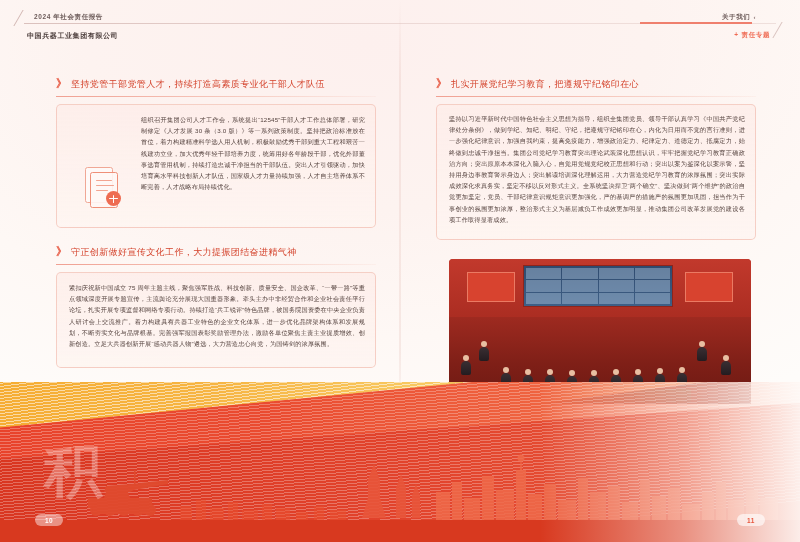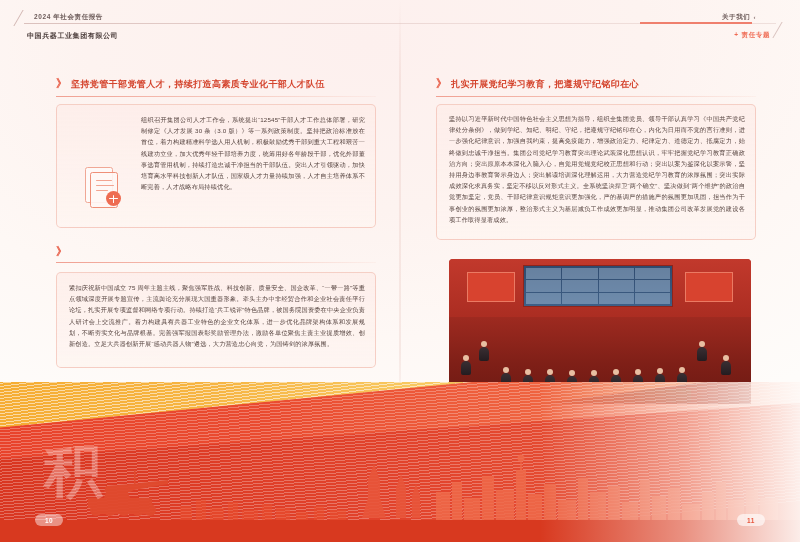--- a/index.html
+++ b/index.html
@@ -64,21 +64,21 @@
   .hdr-r2 .plus { margin-right: 3px; }
 
   
   .sec { position: absolute; }
   .sec-head { display: flex; align-items: baseline; gap: 6px; }
   .chev-icon {
     color: #e8604a; font-size: 11px; font-weight: 700;
     line-height: 1; letter-spacing: -2px; flex: 0 0 auto; transform: translateY(0px);
   }
   .sec-title {
-    font-size: 9px; font-weight: 700; color: #d4432c; letter-spacing: 0.4px;
+    font-size: 9px; font-weight: 400; color: #d4432c; letter-spacing: 0.4px;
     white-space: nowrap;
   }
   .sec-underline {
     margin-top: 5px; height: 1px;
     background: linear-gradient(90deg, #f0a092 0%, #f6c9be 55%, rgba(246,201,190,0.15) 100%);
   }
 
   
   .card {
     position: absolute;
@@ -245,20 +245,21 @@
         <div class="doc-line" style="left:5px; top:17px; width:12px;"></div>
       </div>
       <div class="doc-badge"></div>
     </div>
     <p style="position:absolute; left:84px; top:9px; width:224px;">组织召开集团公司人才工作会，系统提出“12545”干部人才工作总体部署，研究制修定《人才发展 30 条（3.0 版）》等一系列政策制度。坚持把政治标准放在首位，着力构建精准科学选人用人机制，积极鼓励优秀干部到重大工程和艰苦一线建功立业，加大优秀年轻干部培养力度，统筹用好各年龄段干部，优化外部董事选育管用机制，持续打造忠诚干净担当的干部队伍。突出人才引领驱动，加快培育高水平科技创新人才队伍，国家级人才力量持续加强，人才自主培养体系不断完善，人才战略布局持续优化。</p>
   </div>
 
   <div class="sec" style="left:56px; top:246px; width:320px;">
     <div class="sec-head">
       <span class="chev-icon">》</span>
+      <span class="sec-title">守正创新做好宣传文化工作，大力提振团结奋进精气神</span>
     </div>
     <div class="sec-underline"></div>
   </div>
 
   <div class="card" style="left:56px; top:272px; width:320px; height:96px;">
     <p style="position:absolute; left:12px; top:9px; width:296px;">紧扣庆祝新中国成立 75 周年主题主线，聚焦强军胜战、科技创新、质量安全、国企改革、“一带一路”等重点领域深度开展专题宣传，主流舆论充分展现大国重器形象。牵头主办中非经贸合作和企业社会责任平行论坛，扎实开展专项监督和网络专项行动。持续打造“兵工锐评”特色品牌，被国务院国资委在中央企业负责人研讨会上交流推广。着力构建具有兵器工业特色的企业文化体系，进一步优化品牌架构体系和发展规划，不断夯实文化与品牌根基。完善强军报国表彰奖励管理办法，激励各单位聚焦主责主业提质增效、创新创造。立足大兵器创新开展“感动兵器人物”遴选，大力营造忠心向党，为国铸剑的浓厚氛围。</p>
   </div>
 
   <div class="sec" style="left:436px; top:78px; width:320px;">
     <div class="sec-head">

